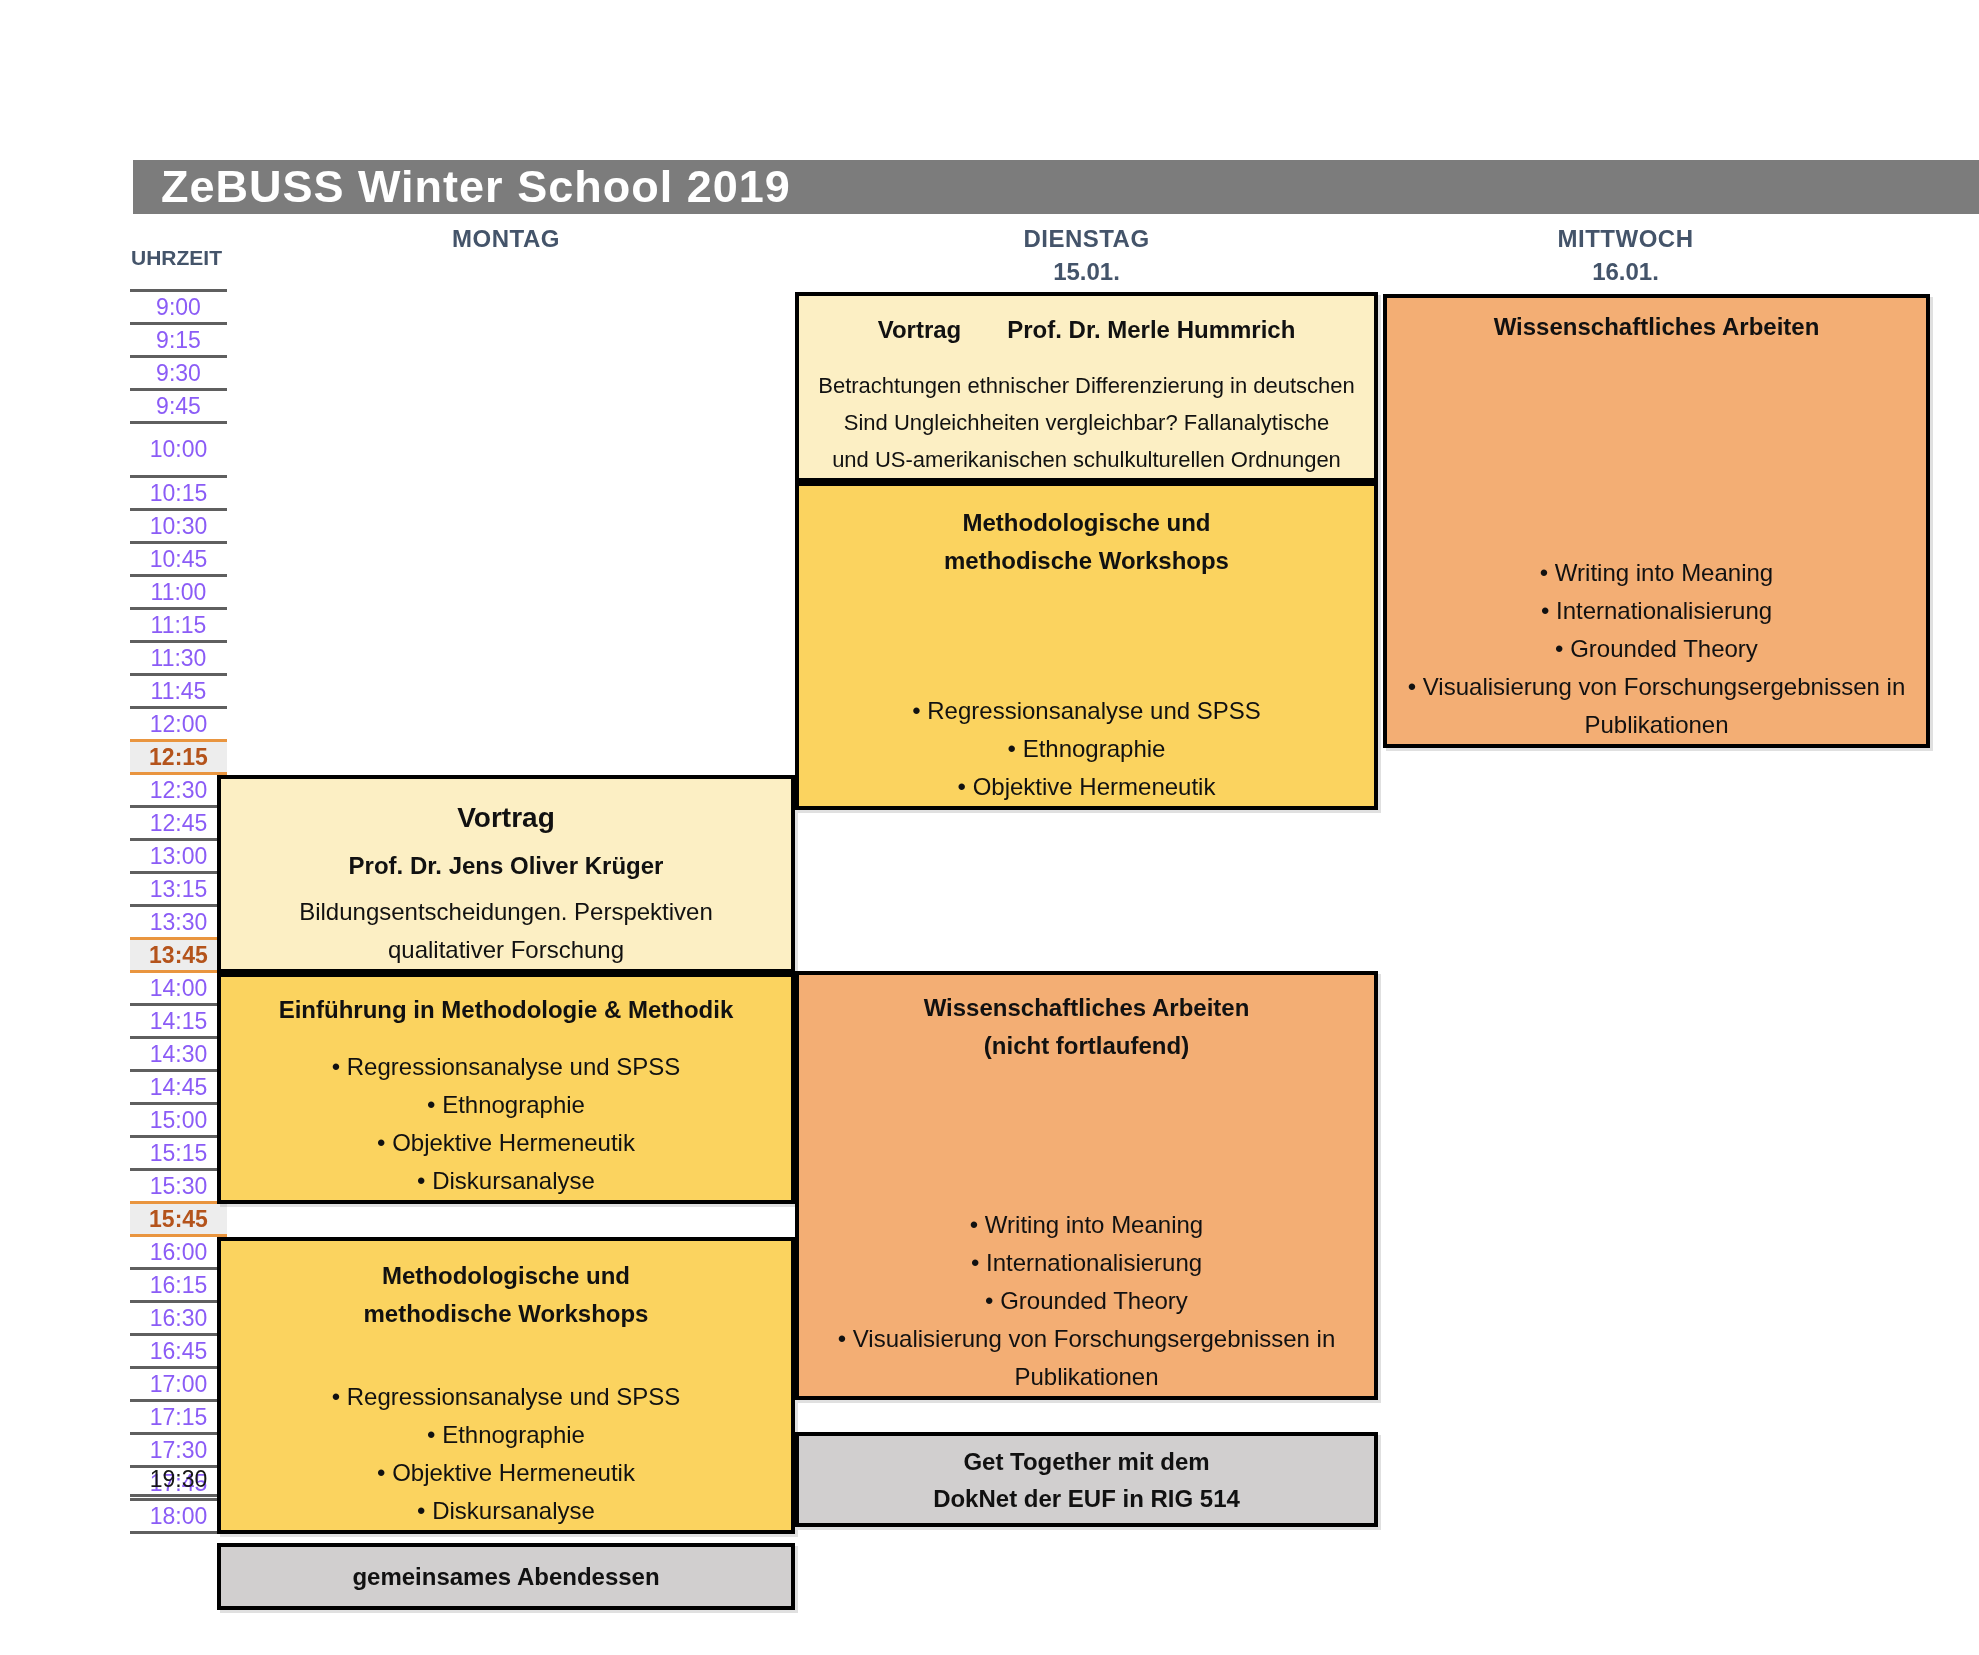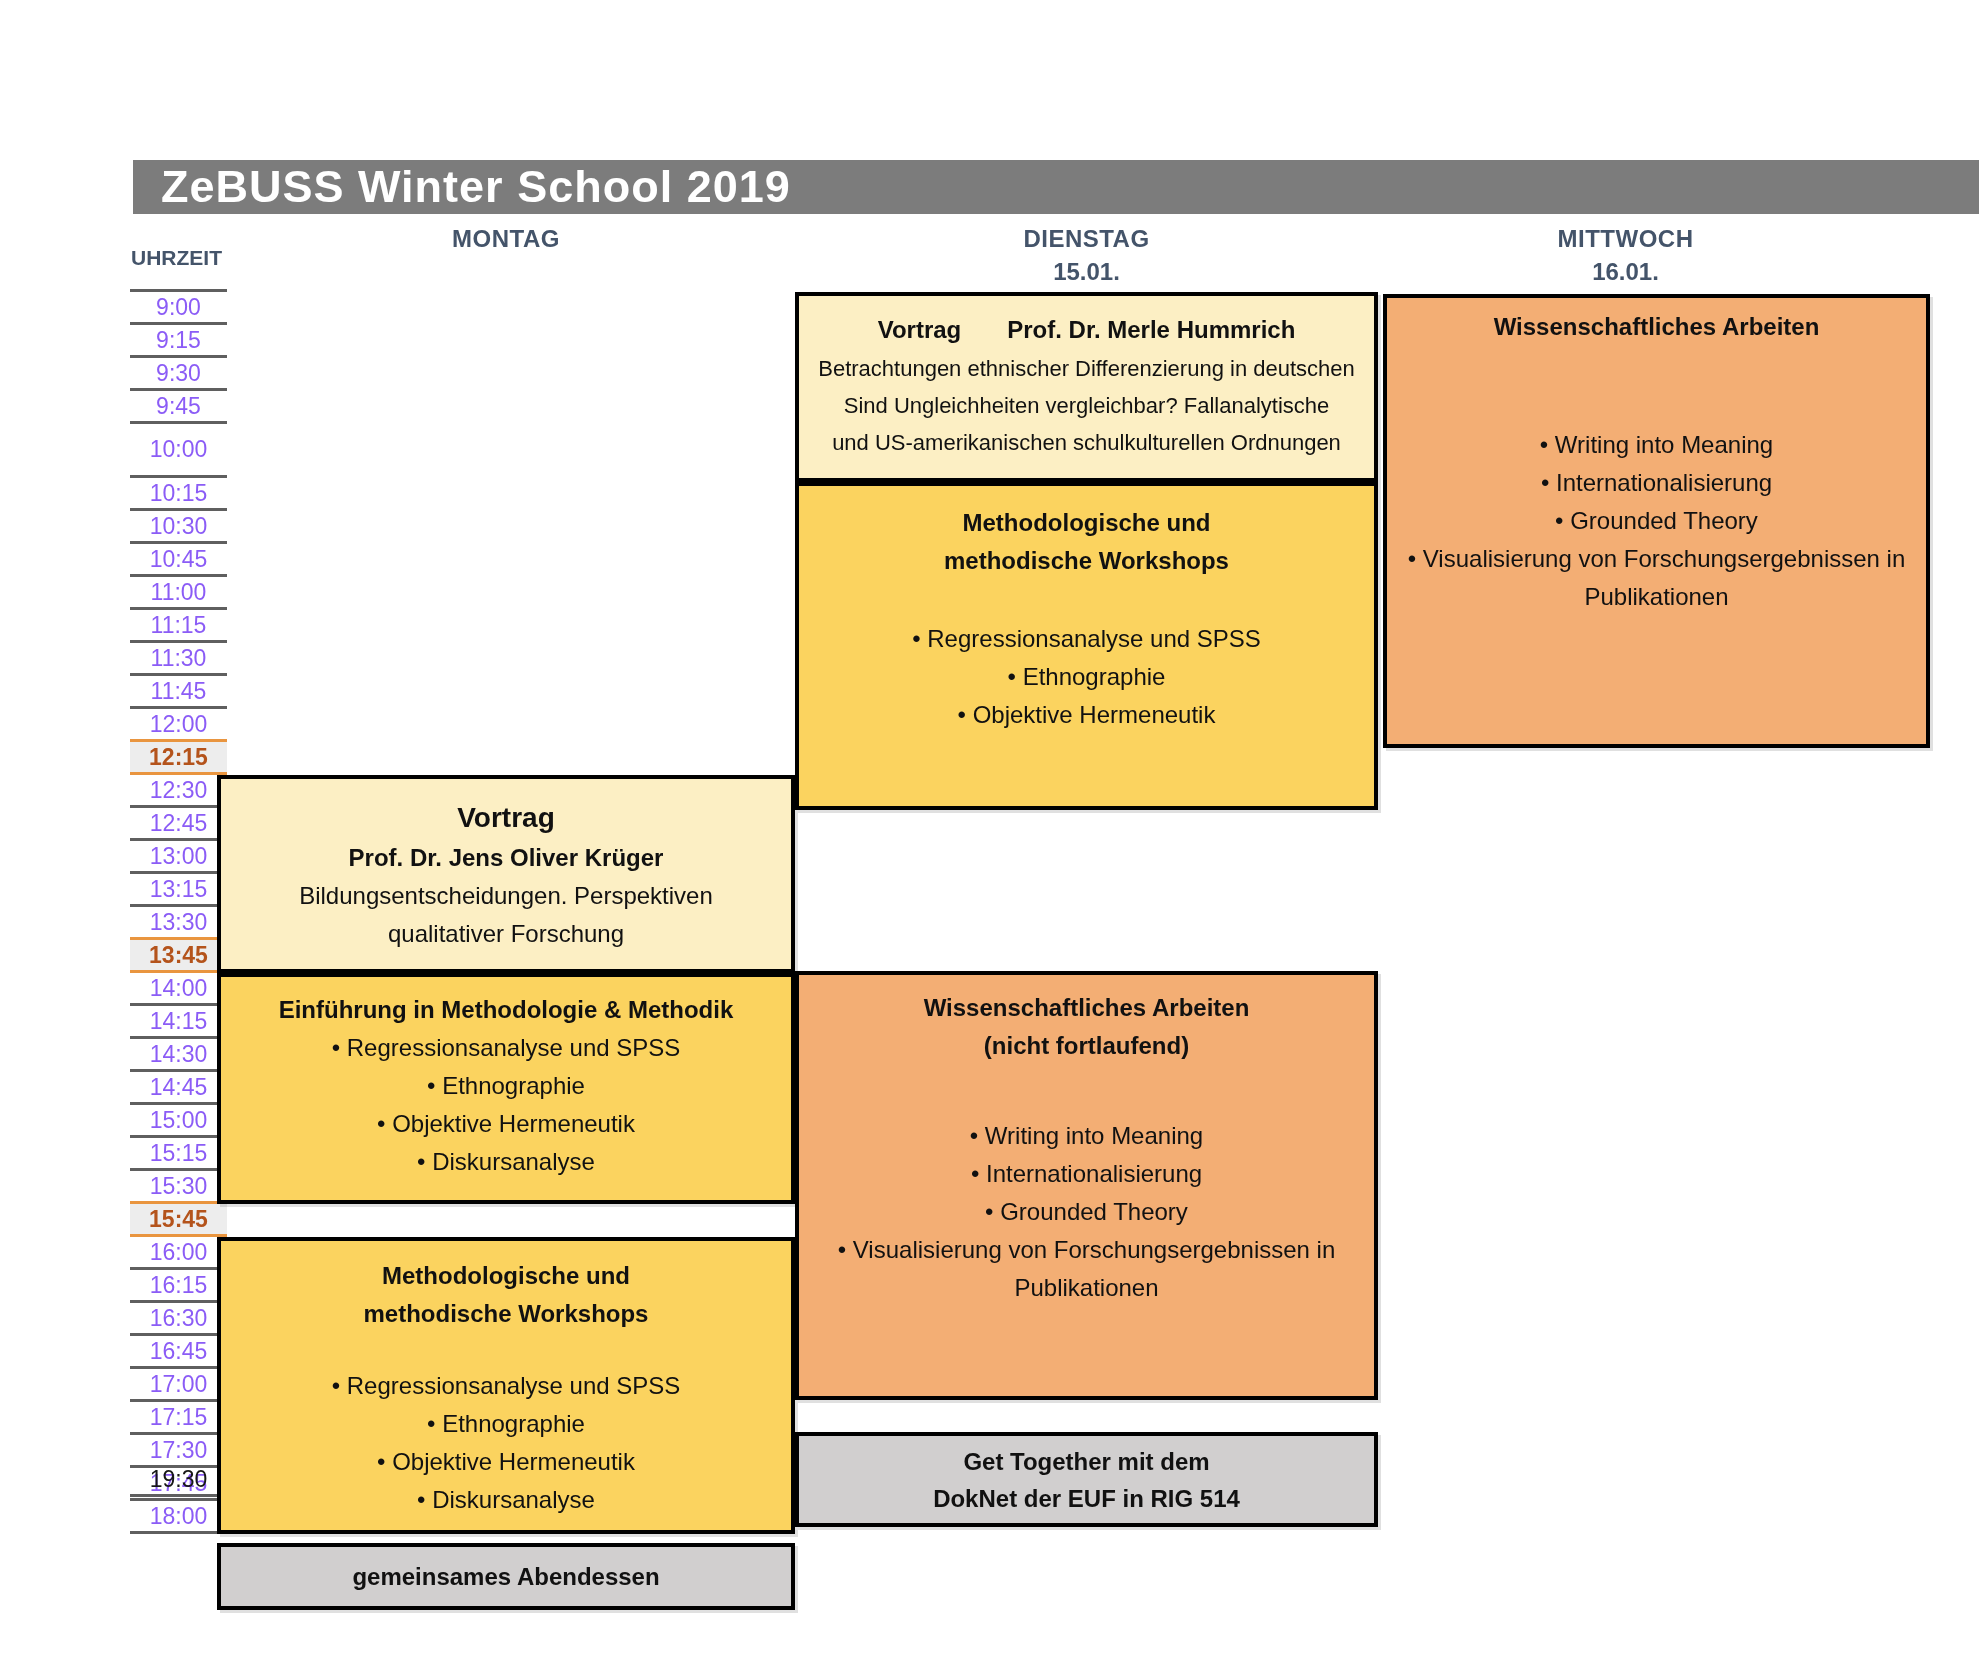--- a/index.html
+++ b/index.html
@@ -48,21 +48,21 @@
   .time-row.pre-hl{border-bottom-color:var(--hlborder);}
   #dinner-row{
     position:absolute;left:130px;top:1464px;width:97px;height:33px;box-sizing:border-box;
     border-bottom:3px solid var(--gridline);
     display:flex;align-items:center;justify-content:center;font-size:23px;color:#161616;
   }
   
   .box{
     position:absolute;box-sizing:border-box;border:4px solid #000;
     text-align:center;box-shadow:3px 3px 0 rgba(0,0,0,.12);
-    display:flex;flex-direction:column;align-items:stretch;
+    display:flex;flex-direction:column;align-items:stretch;justify-content:space-between;
   }
   .cream{background:var(--cream);}
   .yellow{background:var(--yellow);}
   .orange{background:var(--orange);}
   .grayev{background:var(--grayev);}
   .line{display:block;}
   .bold{font-weight:700;}
   .t28{font-size:28px;line-height:42px;font-weight:700;}
   .t24{font-size:24px;line-height:38px;font-weight:700;}
   .r24{font-size:24px;line-height:38px;}

